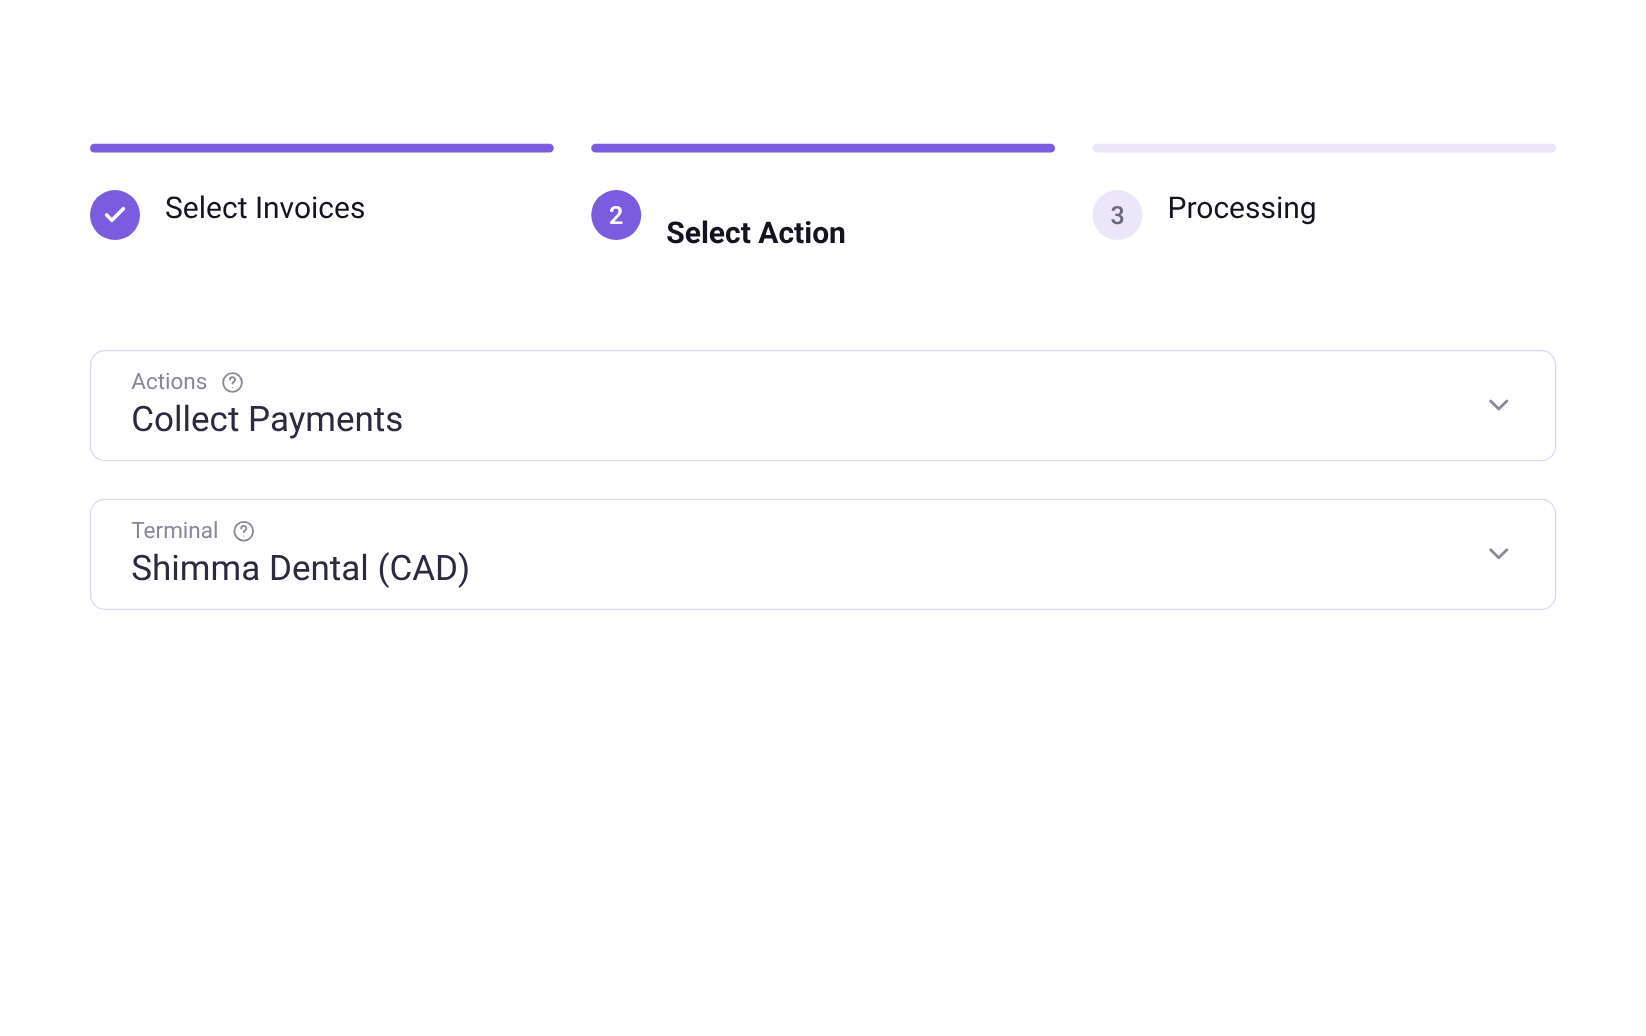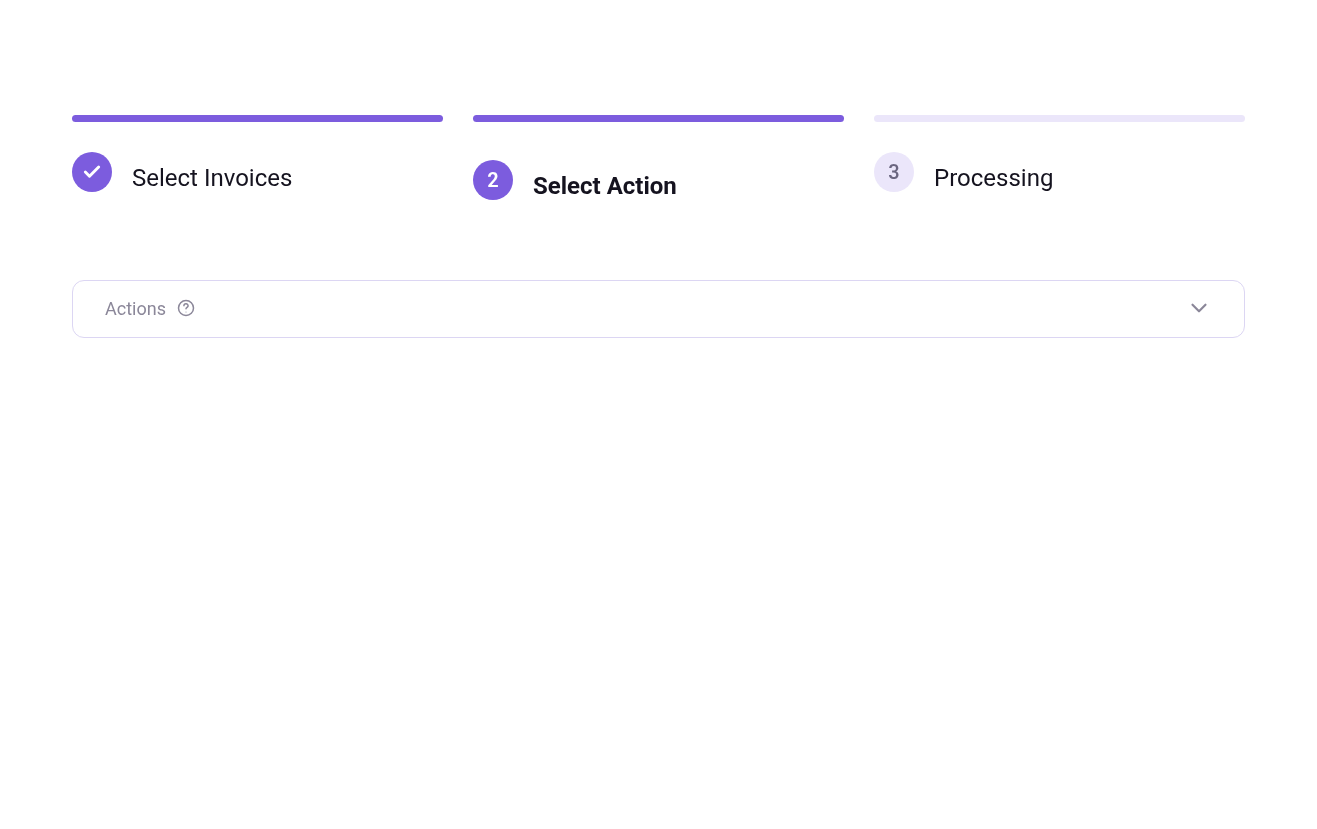--- a/index.html
+++ b/index.html
@@ -41,21 +41,21 @@
     }
     .step-bar.completed,
     .step-bar.active {
       background: #7c5cde;
     }
     .step-bar.inactive {
       background: #ebe6fa;
     }
     .step-row {
       display: flex;
-      align-items: flex-end;
+      align-items: flex-start;
       gap: 20px;
     }
     .step-indicator {
       width: 40px;
       height: 40px;
       border-radius: 50%;
       display: flex;
       align-items: center;
       justify-content: center;
       flex-shrink: 0;
@@ -205,24 +205,45 @@
         <div class="select-label-row">
           <span class="select-label">Actions</span>
           <span class="help-icon">
             <svg viewBox="0 0 24 24" fill="none" stroke="#8b8799" stroke-width="1.8">
               <circle cx="12" cy="12" r="9"></circle>
               <path d="M9.5 9.2a2.5 2.5 0 0 1 5 0.3c0 1.5-2.5 2-2.5 3.5" stroke-linecap="round"></path>
               <circle cx="12" cy="16.8" r="0.6" fill="#8b8799" stroke="none"></circle>
             </svg>
           </span>
         </div>
+        <span class="select-value">Collect Payments</span>
       </div>
       <span class="chevron-icon">
         <svg viewBox="0 0 24 24" fill="none" stroke="#8b8799" stroke-width="2" stroke-linecap="round" stroke-linejoin="round">
           <polyline points="6 9 12 15 18 9"></polyline>
         </svg>
       </span>
     </div>
 
+    <div class="select-field">
+      <div class="select-content">
+        <div class="select-label-row">
+          <span class="select-label">Terminal</span>
+          <span class="help-icon">
+            <svg viewBox="0 0 24 24" fill="none" stroke="#8b8799" stroke-width="1.8">
+              <circle cx="12" cy="12" r="9"></circle>
+              <path d="M9.5 9.2a2.5 2.5 0 0 1 5 0.3c0 1.5-2.5 2-2.5 3.5" stroke-linecap="round"></path>
+              <circle cx="12" cy="16.8" r="0.6" fill="#8b8799" stroke="none"></circle>
+            </svg>
+          </span>
+        </div>
+        <span class="select-value">Shimma Dental (CAD)</span>
+      </div>
+      <span class="chevron-icon">
+        <svg viewBox="0 0 24 24" fill="none" stroke="#8b8799" stroke-width="2" stroke-linecap="round" stroke-linejoin="round">
+          <polyline points="6 9 12 15 18 9"></polyline>
+        </svg>
+      </span>
+    </div>
 
   </div>
 
 </div>
 
 </body></html>

